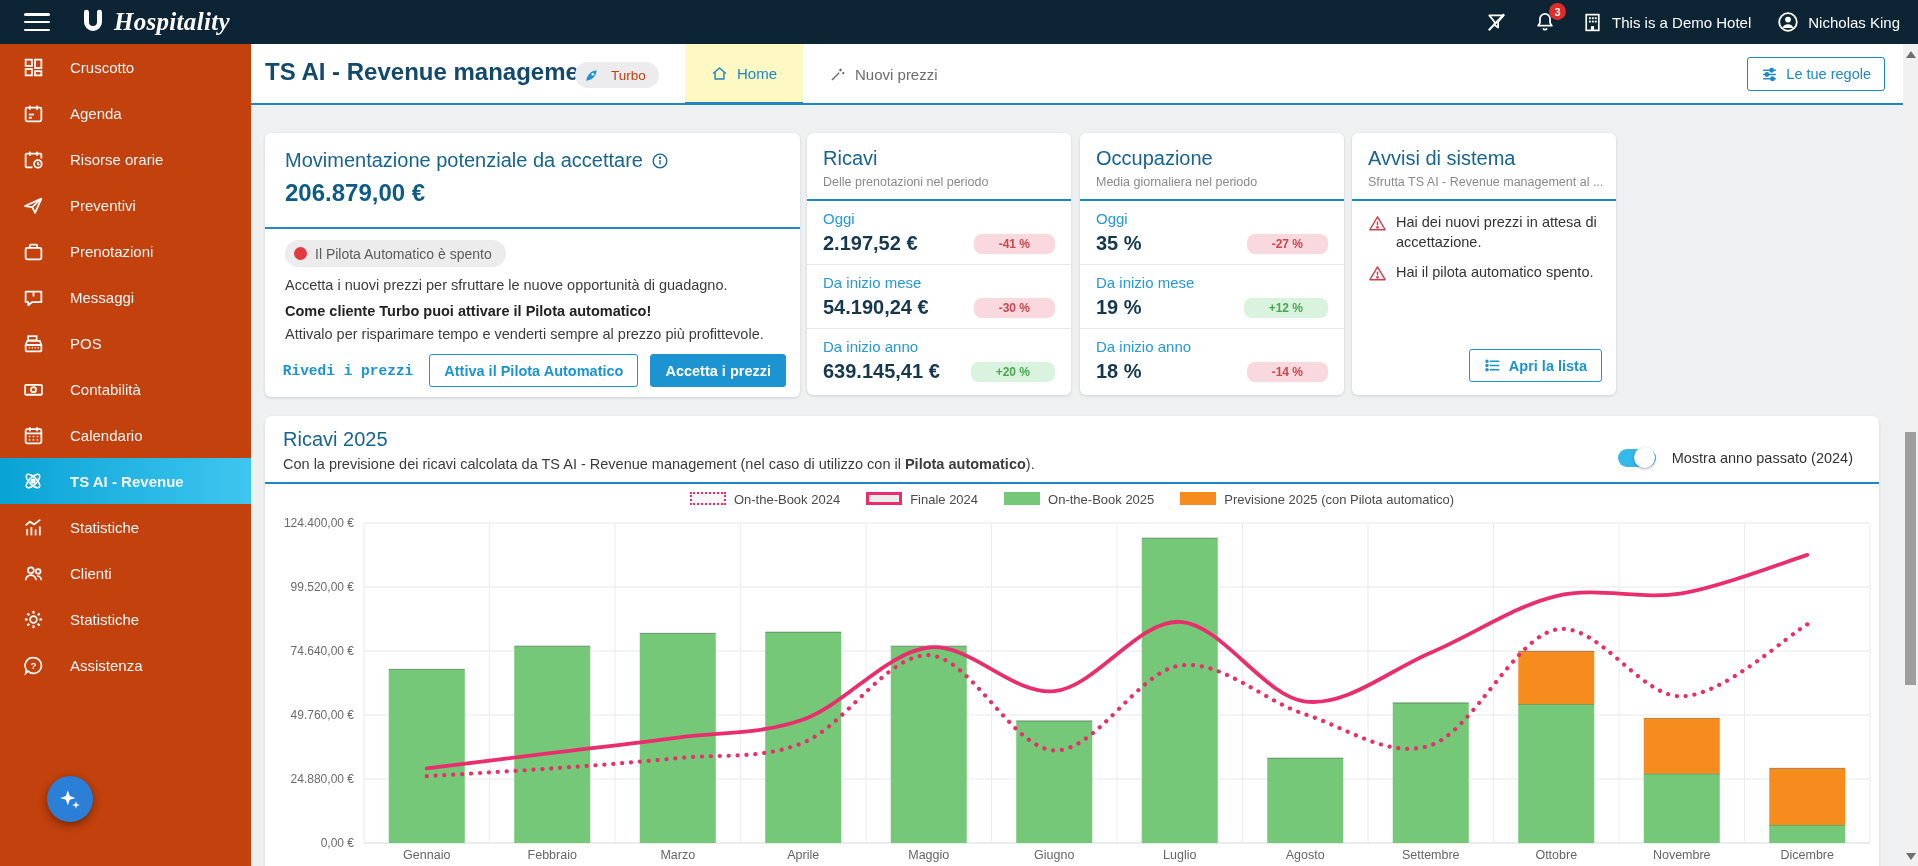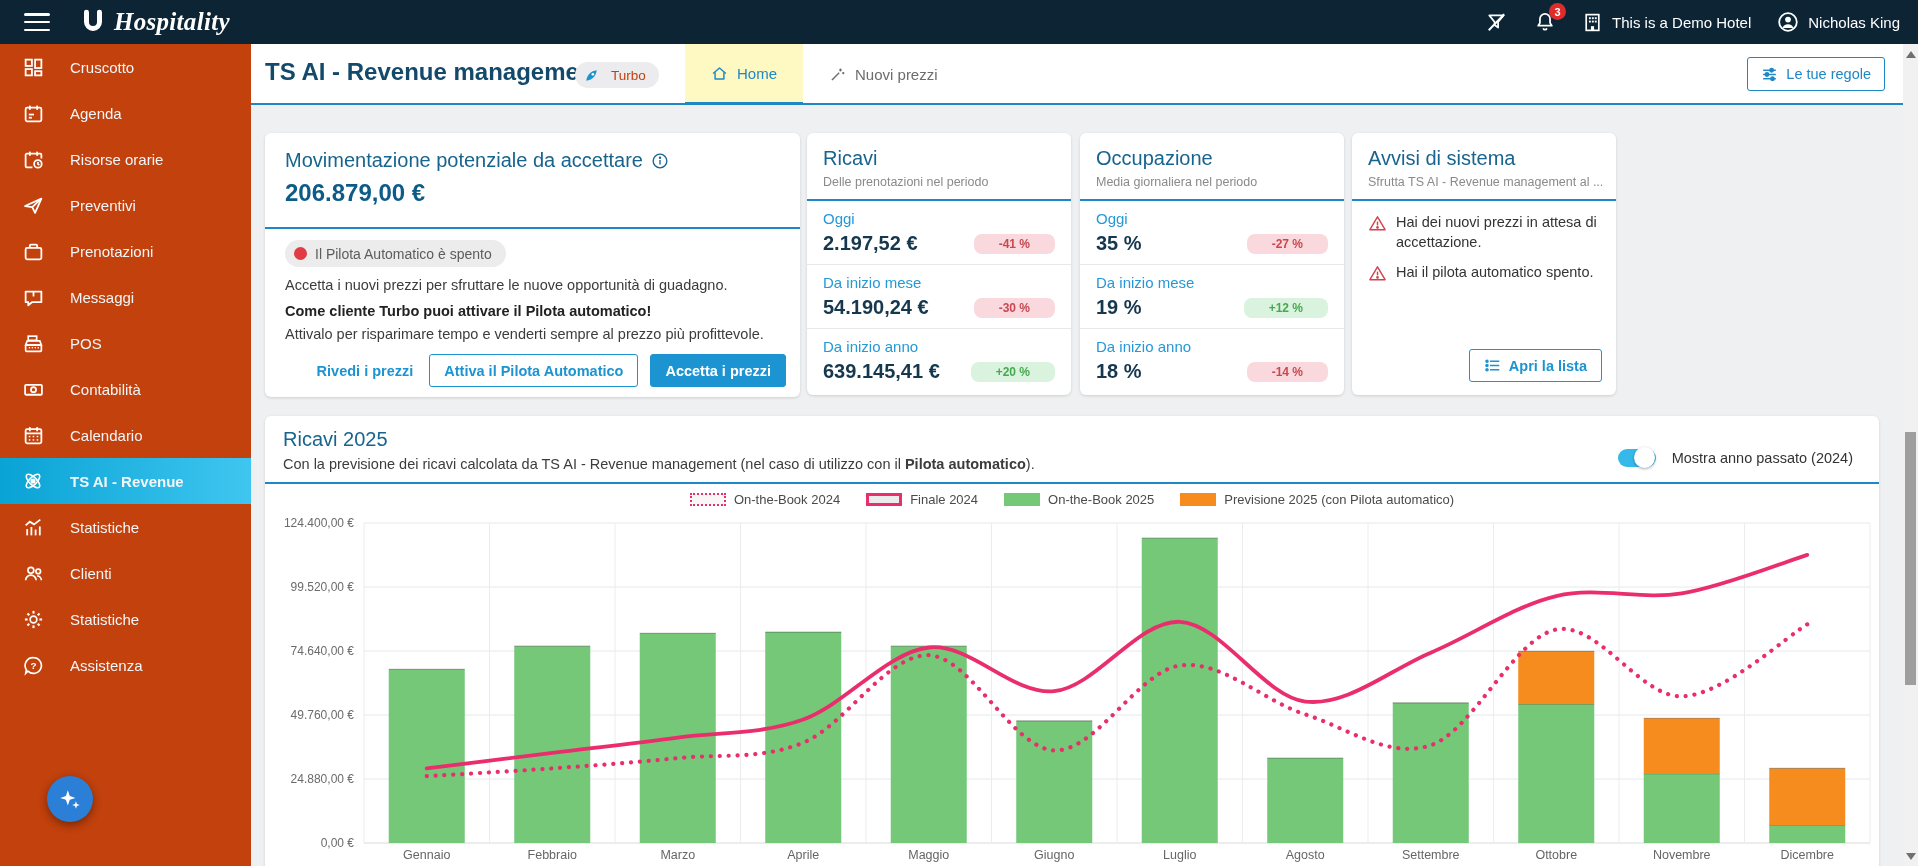--- a/index.html
+++ b/index.html
@@ -58,21 +58,21 @@
   .cm-amount { position:absolute; left:20px; top:46px; font-size:24px; font-weight:bold; color:#0d5c88; }
   .cm-divider { position:absolute; left:0; top:94px; width:100%; height:2px; background:#1e88c7; }
   .status-pill { position:absolute; left:20px; top:107px; height:27px; background:#ececec; border-radius:14px;
     display:inline-flex; align-items:center; gap:8px; padding:0 14px 0 9px; font-size:14px; color:#5c5c5c; }
   .status-dot { width:13px; height:13px; border-radius:50%; background:#e33b44; }
   .cm-p1 { position:absolute; left:20px; top:144px; font-size:14.5px; color:#3c3c3c; }
   .cm-p2 { position:absolute; left:20px; top:170px; font-size:14.5px; color:#222; font-weight:bold; }
   .cm-p3 { position:absolute; left:20px; top:193px; font-size:14.5px; color:#3c3c3c; }
   .cm-btnrow { position:absolute; right:14px; top:221px; display:flex; align-items:center; gap:12px; }
   .btn-link { color:#1d94d2; background:none; border:none; font-size:14.5px; font-weight:bold;
-    font-family:Liberation Sans, sans-serif; cursor:pointer; padding:6px 4px; }
+    font-family:Liberation Mono, monospace; cursor:pointer; padding:6px 4px; }
   .btn-outline { color:#1d94d2; background:#fff; border:1px solid #1d94d2; border-radius:3px;
     font-size:14.5px; font-weight:bold; font-family:inherit; cursor:pointer; height:33px; padding:0 14px; }
   .btn-primary { color:#fff; background:#1d94d2; border:1px solid #1d94d2; border-radius:3px;
     font-size:14.5px; font-weight:bold; font-family:inherit; cursor:pointer; height:33px; padding:0 14px; }
 
   .kc-title { position:absolute; left:16px; top:14px; font-size:20px; color:#17648f; }
   .kc-sub { position:absolute; left:16px; top:42px; font-size:12.5px; color:#8a8a8a; }
   .kc-divider { position:absolute; left:0; top:66px; width:100%; height:2px; background:#1e88c7; }
   .kc-row { position:absolute; left:0; width:100%; height:63px; padding:9px 16px 0 16px; }
   .kc-sep { position:absolute; left:0; width:100%; height:1px; background:#e8e8e8; }
@@ -93,21 +93,21 @@
   .ch-title { position:absolute; left:18px; top:12px; font-size:20px; color:#17648f; }
   .ch-sub { position:absolute; left:18px; top:40px; font-size:14.5px; color:#3c3c3c; }
   .ch-toggle-wrap { position:absolute; right:26px; top:33px; display:flex; align-items:center; gap:16px; }
   .toggle { position:relative; width:38px; height:18px; border-radius:10px; background:#35b9ea; cursor:pointer; }
   .toggle .knob { position:absolute; right:1px; top:-2px; width:21px; height:21px; border-radius:50%;
     background:#fff; box-shadow:0 1px 3px rgba(0,0,0,.35); }
   .ch-toggle-label { font-size:14.5px; color:#333; }
   .ch-divider { position:absolute; left:0; top:66px; width:100%; height:2px; background:#1e88c7; }
   .legend-row { position:absolute; left:0; top:76px; width:100%; display:flex; justify-content:center;
     align-items:center; gap:26px; }
-  .legend-item { display:flex; align-items:center; gap:8px; font-size:13px; color:#4a4a4a; }
+  .legend-item { display:flex; align-items:flex-start; gap:8px; font-size:13px; color:#4a4a4a; }
   .sw { width:36px; height:13px; display:inline-block; }
   .sw.solid-green { background:#74c878; }
   .sw.solid-orange { background:#f78c1e; }
   .sw.outline { background:#ececec; border:3px solid #ea2e6d; }
   .sw.dotted-outline { background:#f7f7f7; border:2px dotted #ea2e6d; }
   #plot-holder { position:absolute; left:2px; top:100px; width:1610px; height:360px; }
 
   
   .scrollbar { position:absolute; right:0; top:44px; width:15px; height:822px; background:#f1f1f1; z-index:40; }
   .sb-arrow { position:absolute; left:0; width:15px; height:16px; display:flex; align-items:center;

